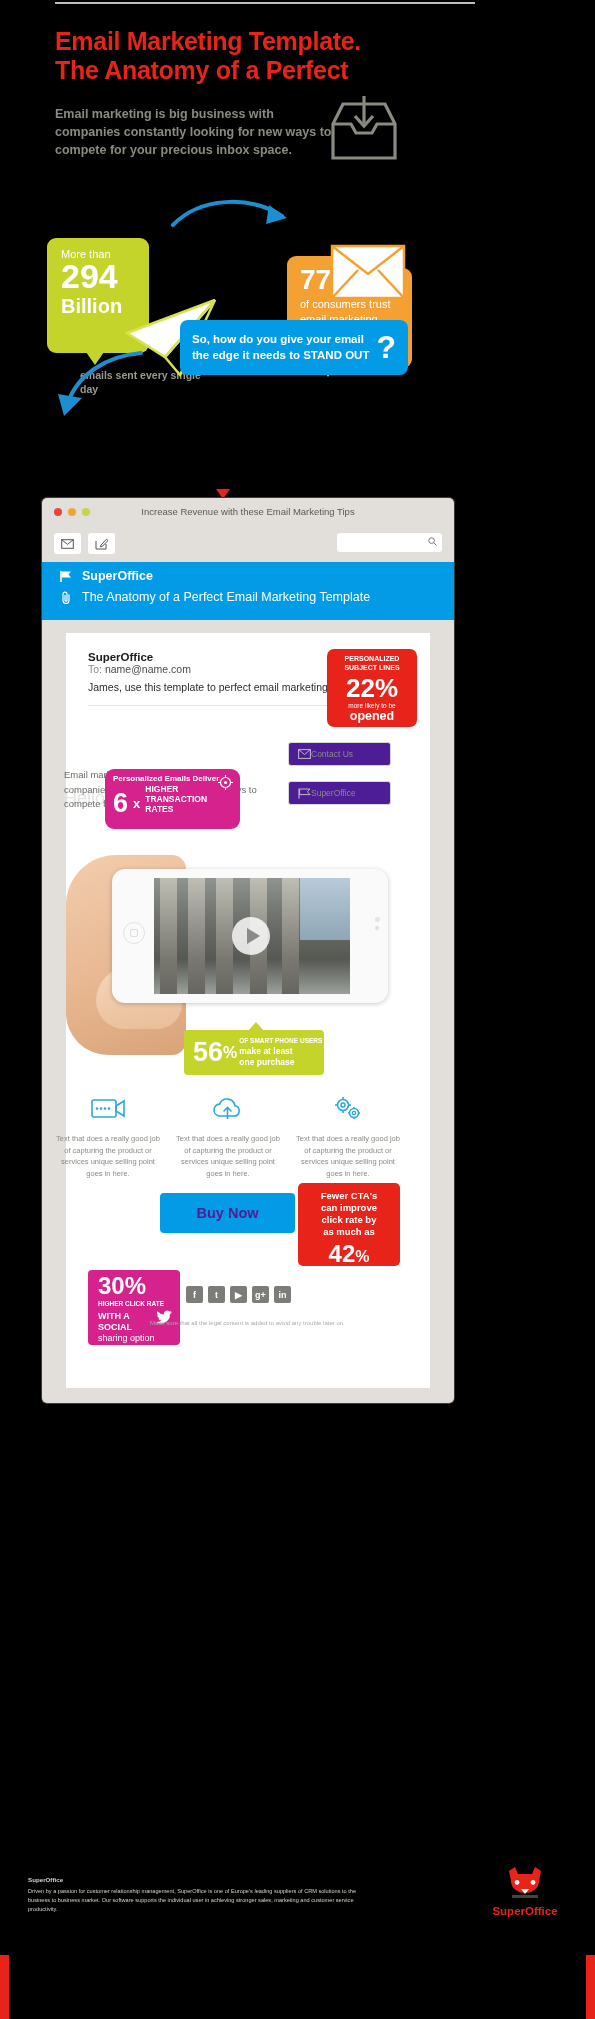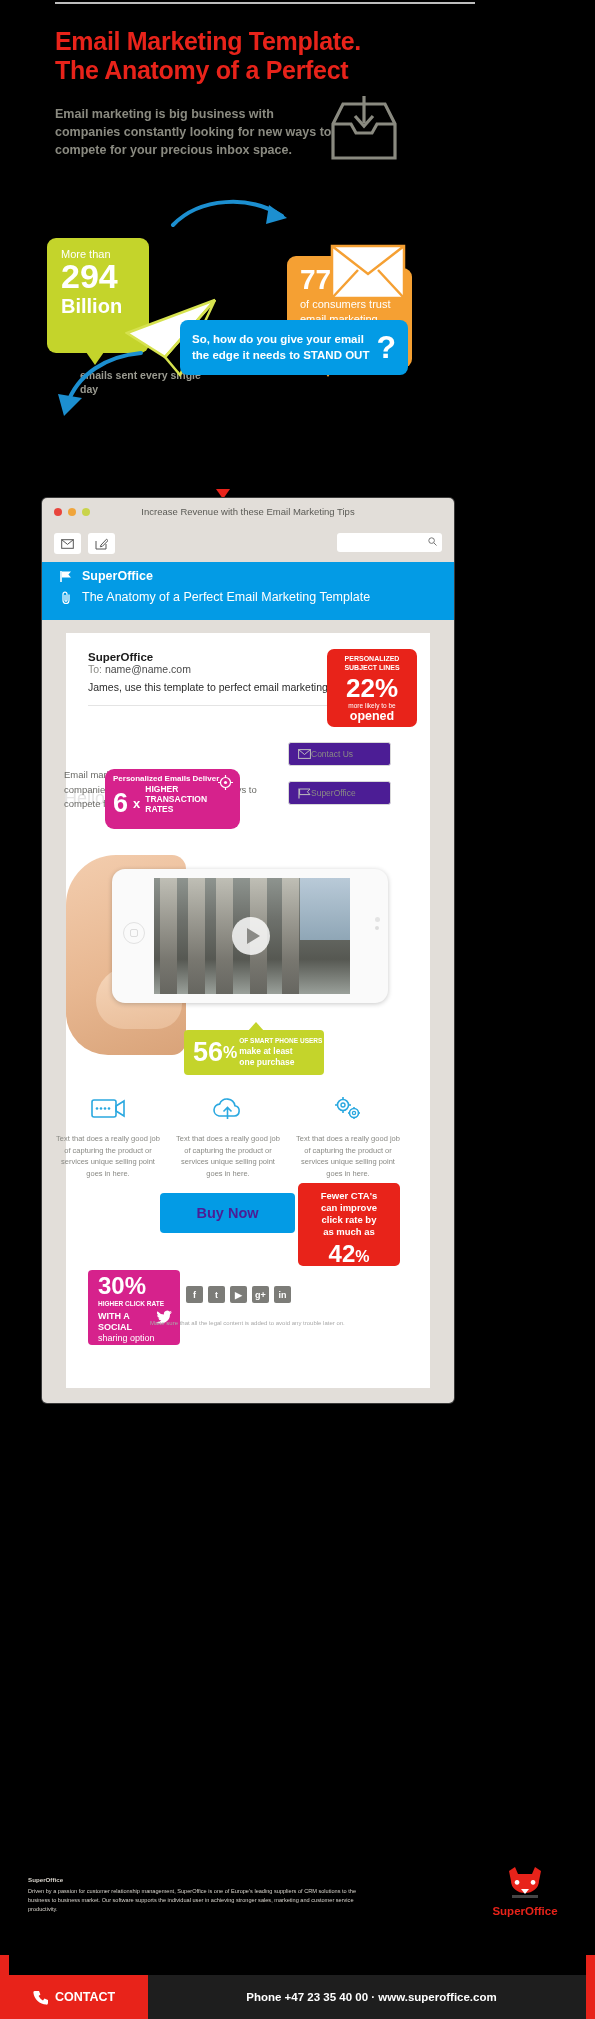--- a/index.html
+++ b/index.html
@@ -535,24 +535,15 @@
   <div class="foot-logo">
     <svg width="44" height="34" viewBox="0 0 44 34">
       <path d="M6 6 L12 2 L15 9 H29 L32 2 L38 6 L36 16 a14 12 0 0 1 -28 0 Z" fill="#e8231a"></path>
       <path d="M14 15 a2.4 2.4 0 1 0 0.1 0 M30 15 a2.4 2.4 0 1 0 0.1 0" fill="#fff"></path>
       <path d="M18 24 h8 l-4 5 Z" fill="#fff"></path>
       <path d="M9 30 h26 v3 H9 Z" fill="#444"></path>
     </svg>
     <div class="name">SuperOffice</div>
   </div>
 
-  <div class="bottom-bar">
-    <div class="bb-red">
-      <svg width="15" height="15" viewBox="0 0 15 15">
-        <path d="M3 1 h3 l1.4 3.6 -1.8 1.4 a10 10 0 0 0 4.4 4.4 l1.4 -1.8 L15 10 v3 a1.6 1.6 0 0 1 -1.8 1.6 A13.5 13.5 0 0 1 0.4 2.8 A1.6 1.6 0 0 1 2 1 Z" fill="#fff"></path>
-      </svg>
-      <span>CONTACT</span>
-    </div>
-    <div class="bb-dark">Phone +47 23 35 40 00 · www.superoffice.com</div>
-  </div>
   <div class="red-frame"></div>
 
 </div>
 
 </body></html>

